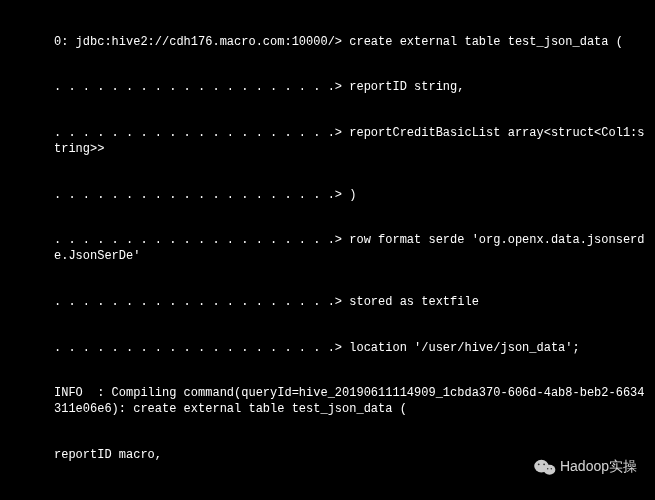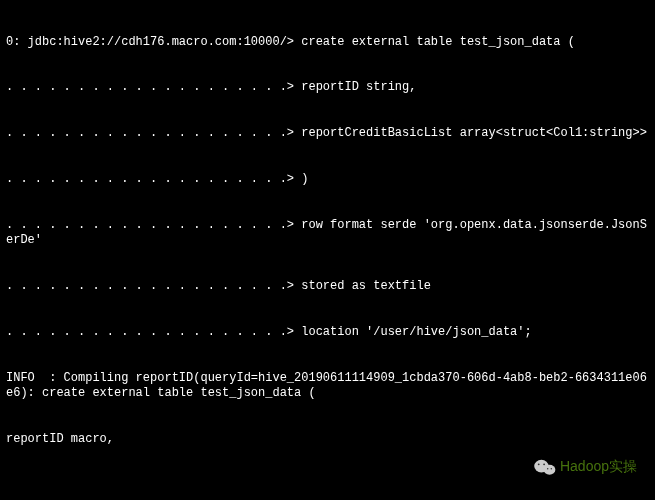--- a/index.html
+++ b/index.html
@@ -13,28 +13,28 @@
     font-size: 12px;
     line-height: 15.3px;
     overflow: hidden;
     position: relative;
   }
   .terminal {
     padding: 4px 6px;
     white-space: pre-wrap;
     word-break: break-all;
   }
-  .line { display: block; }
+  .line { display: block; margin-left: 48px; }
   .watermark {
     position: absolute;
     right: 18px;
     bottom: 24px;
     display: flex;
     align-items: center;
-    color: #4d7c0f;
+    color: #e5e5e5;
     font-family: "Microsoft YaHei", Arial, sans-serif;
     font-size: 14px;
     opacity: 0.92;
   }
   .watermark .wechat-icon {
     width: 22px;
     height: 18px;
     margin-right: 4px;
     position: relative;
   }
@@ -44,21 +44,21 @@
 <body>
 
 <div class="terminal">
   <span class="line">0: jdbc:hive2://cdh176.macro.com:10000/&gt; create external table test_json_data (</span>
   <span class="line">. . . . . . . . . . . . . . . . . . . .&gt; reportID string,</span>
   <span class="line">. . . . . . . . . . . . . . . . . . . .&gt; reportCreditBasicList array&lt;struct&lt;Col1:string&gt;&gt;</span>
   <span class="line">. . . . . . . . . . . . . . . . . . . .&gt; )</span>
   <span class="line">. . . . . . . . . . . . . . . . . . . .&gt; row format serde 'org.openx.data.jsonserde.JsonSerDe'</span>
   <span class="line">. . . . . . . . . . . . . . . . . . . .&gt; stored as textfile</span>
   <span class="line">. . . . . . . . . . . . . . . . . . . .&gt; location '/user/hive/json_data';</span>
-  <span class="line">INFO  : Compiling reportID(queryId=hive_20190611114909_1cbda370-606d-4ab8-beb2-6634311e06e6): create external table test_json_data (</span>
+  <span class="line">INFO  : Compiling command(queryId=hive_20190611114909_1cbda370-606d-4ab8-beb2-6634311e06e6): create external table test_json_data (</span>
   <span class="line">reportID macro,</span>
   
   
   
   
   
   
   
   
   

